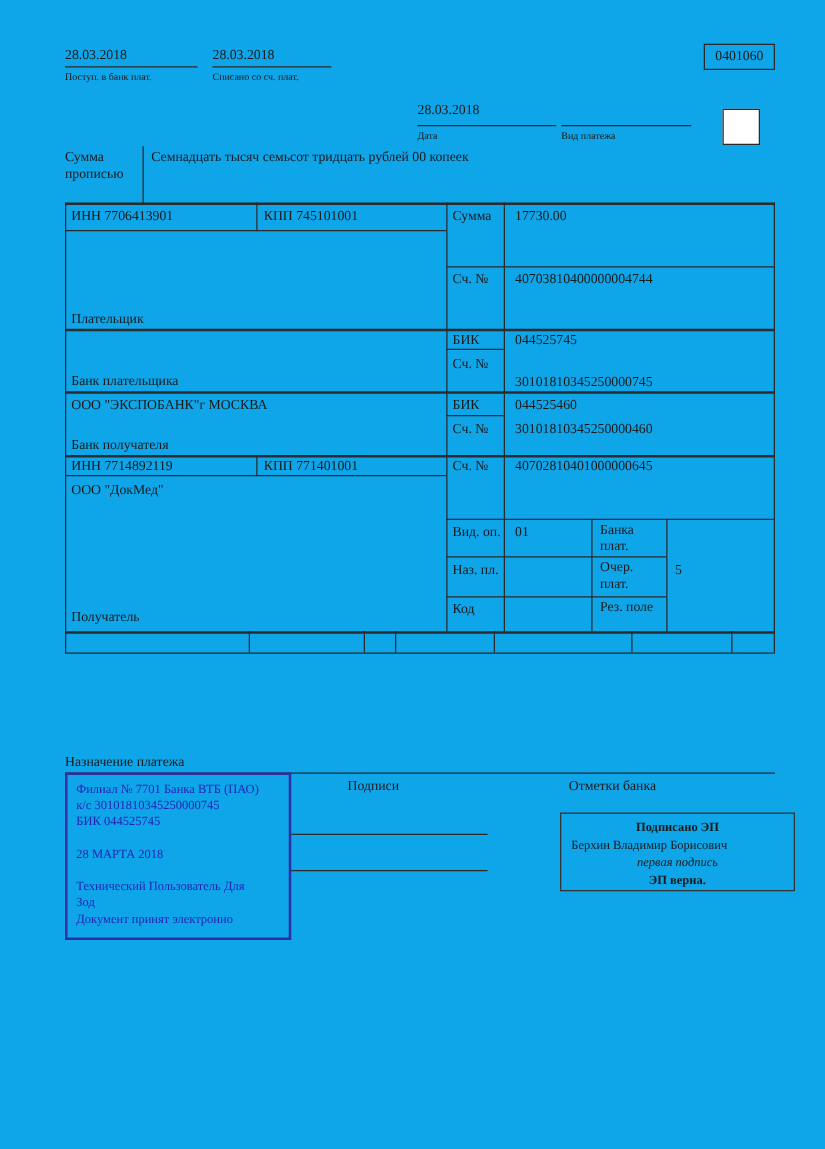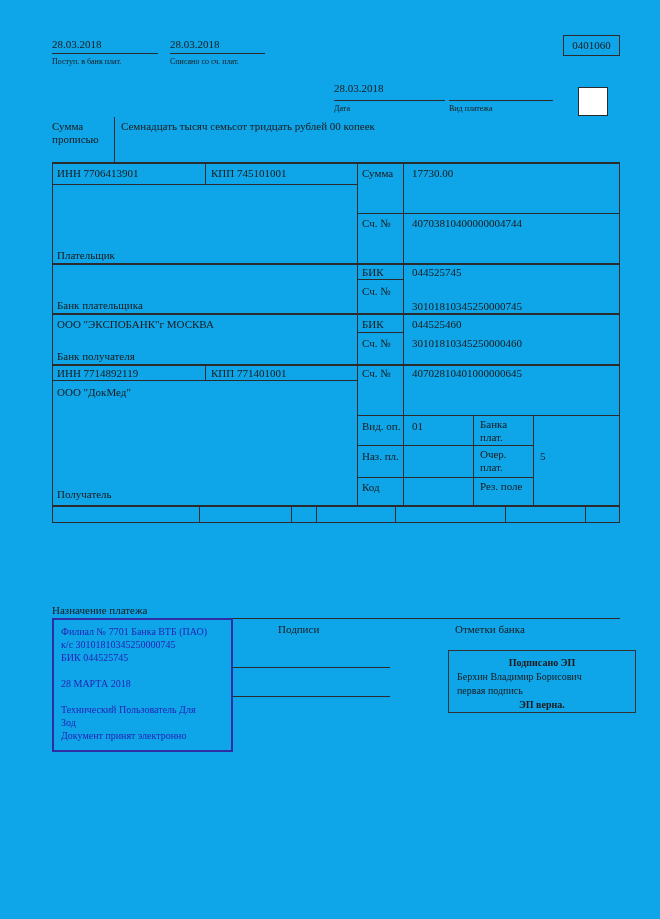--- a/index.html
+++ b/index.html
@@ -15,21 +15,21 @@
   .codebox{position:absolute;border:1px solid #2b2b2b;text-align:center;font-size:11px;line-height:19px;}
   .emptybox{position:absolute;border:1px solid #2b2b2b;background:#fff;}
   .namewrap{white-space:pre-line;line-height:14.5px;width:300px;}
   .bluebox{position:absolute;border:2px solid #2e2ea4;color:#2424b4;font-size:10px;
            line-height:13px;padding:5px 7px;box-sizing:border-box;}
   .bluebox .blk{white-space:pre-line;margin:0 0 13px 0;}
   .esignbox{position:absolute;border:1.5px solid #333;box-sizing:border-box;
             font-size:10px;line-height:14px;padding:5px 8px;}
   .center{text-align:center;}
   .b{font-weight:bold;}
-  .i{}
+  .i{font-style:italic;text-align:center;}
 </style>
 </head>
 <body>
 
 <div class="page">
 
   <div class="t" style="left:52px;top:38px;">28.03.2018</div>
   <div class="hline" style="left:52px;top:53px;width:106px;"></div>
   <div class="t small" style="left:52px;top:57px;">Поступ. в банк плат.</div>
 

